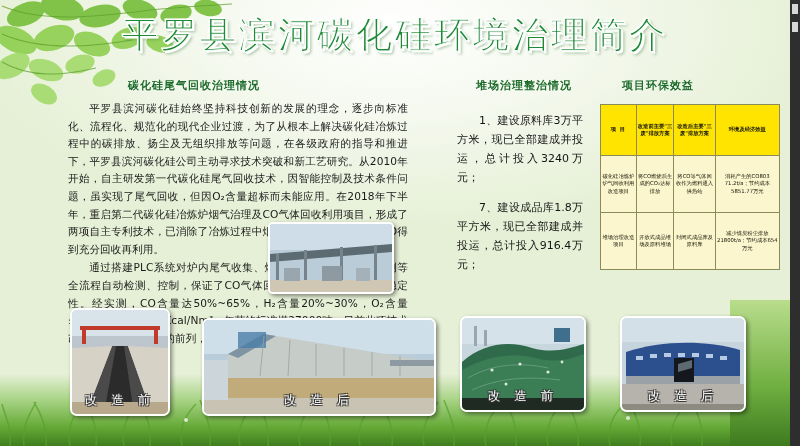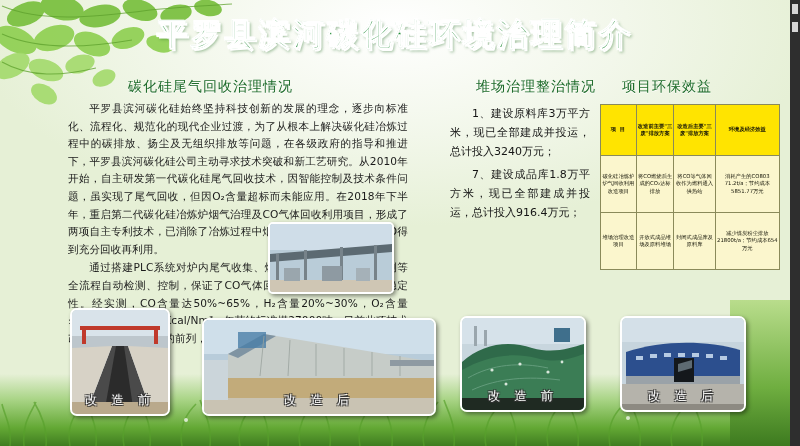--- a/index.html
+++ b/index.html
@@ -30,53 +30,53 @@
   .right-edge-notch{position:absolute;left:792px;top:4px;width:6px;height:10px;background:#d6d6d6;}
   .right-edge-notch2{position:absolute;left:792px;top:22px;width:6px;height:10px;background:#d6d6d6;}
 
   
   .title-band{
     position:absolute;left:62px;top:12px;width:666px;height:46px;
     display:flex;align-items:center;justify-content:center;
   }
   .title-text{
     font-family:"DejaVu Sans","Liberation Sans",sans-serif;
-    font-size:31px;font-weight:bold;letter-spacing:3px;
+    font-size:36px;font-weight:normal;letter-spacing:3px;
     color:#1f8a35;
     -webkit-text-stroke:1px #ffffff;
     text-shadow:
       2px 2px 0 #ffffff, -1px -1px 0 #ffffff,
       0 0 2px #ffffff, 3px 3px 3px rgba(40,110,40,.45);
     white-space:nowrap;
   }
 
   
   .sec-h{
-    position:absolute;font-size:14px;font-weight:normal;color:#1d6b2a;
+    position:absolute;font-size:11px;font-weight:bold;color:#1d6b2a;
     letter-spacing:1px;white-space:nowrap;
     text-shadow:0 1px 0 rgba(255,255,255,.9);
   }
   #h-left{left:128px;top:78px;}
   #h-mid{left:476px;top:78px;}
   #h-right{left:622px;top:78px;}
 
   
   .col-left{
     position:absolute;left:68px;top:100px;width:340px;
     font-size:10.6px;line-height:17.6px;color:#1a1a1a;text-align:justify;
     font-family:"DejaVu Sans","Liberation Sans",sans-serif;
     letter-spacing:.1px;
   }
   .col-left p{margin:0 0 1px 0;text-indent:2em;}
   .col-mid{
     position:absolute;left:446px;top:100px;width:148px;
     font-size:11px;line-height:19px;color:#151515;text-align:justify;
     font-family:"DejaVu Sans","Liberation Sans",sans-serif;
   }
-  .col-mid p{margin:4px;text-indent:2em;}
+  .col-mid p{margin:11px;text-indent:2em;}
 
   
   .photo{
     position:absolute;border:2px solid #ffffff;border-radius:7px;
     box-shadow:2px 2px 4px rgba(0,0,0,.45);overflow:hidden;
   }
   .cap{
     position:absolute;left:0;right:0;bottom:5px;text-align:center;
     font-size:12.5px;font-weight:normal;letter-spacing:5px;color:#ffffff;
     text-shadow:1px 1px 0 #333,-1px -1px 0 #333,1px -1px 0 #333,-1px 1px 0 #333;

